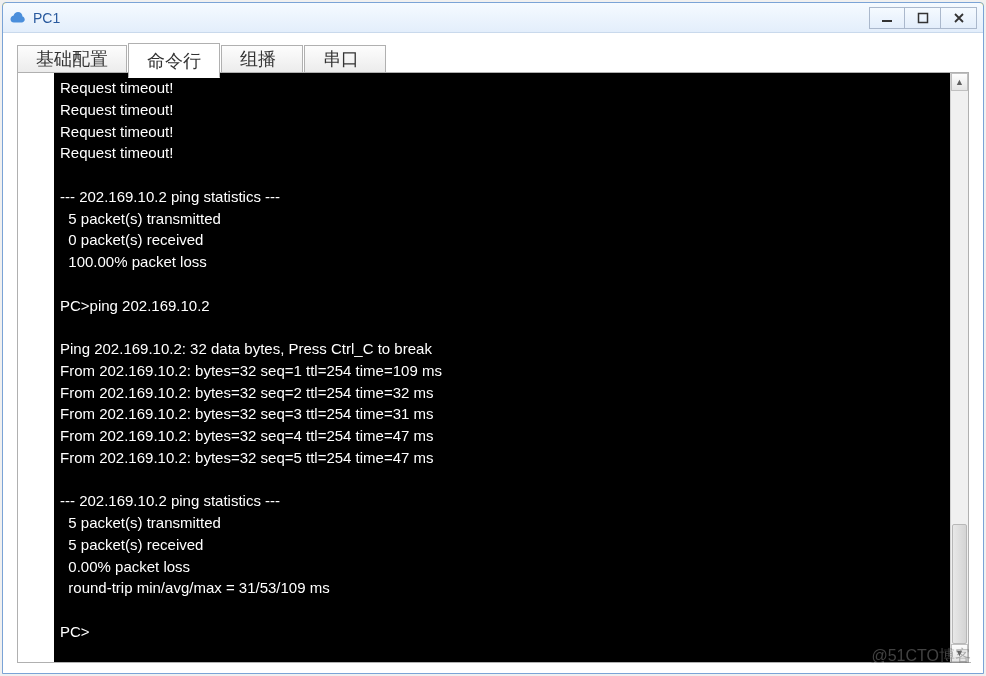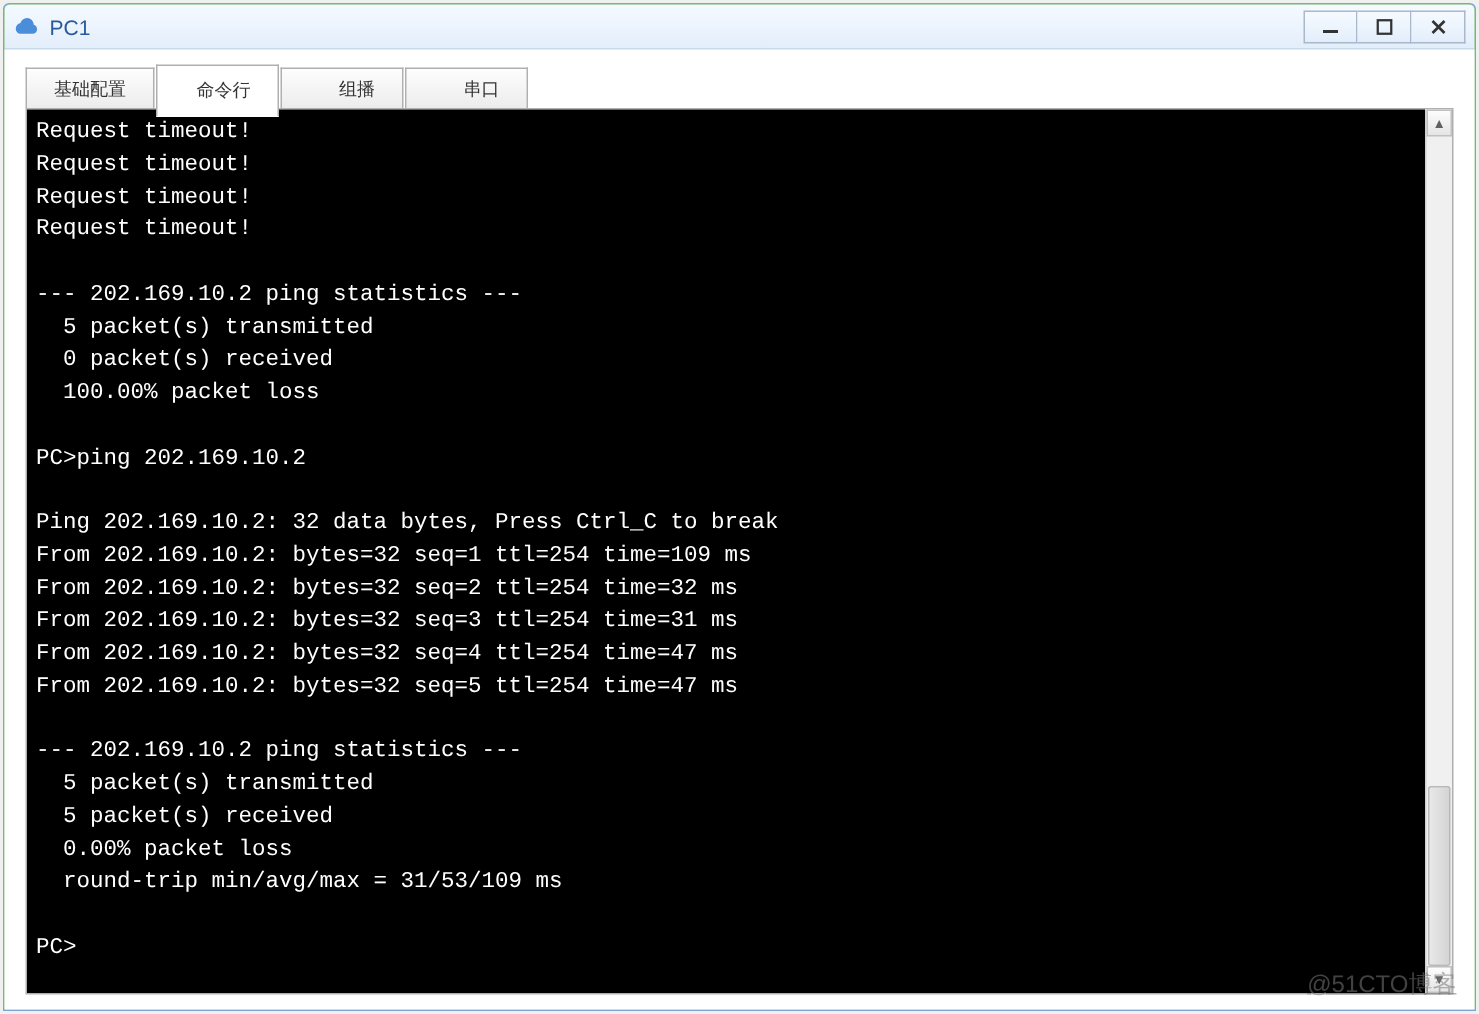--- a/index.html
+++ b/index.html
@@ -11,21 +11,21 @@
       font-family: "Microsoft YaHei", "SimSun", Arial, sans-serif;
       background: #f0f0f0;
       width: 986px;
       height: 676px;
       overflow: hidden;
     }
     .window {
       width: 982px;
       height: 672px;
       margin: 2px;
-      background: #bef264;
+      background: #fde047;
       border: 1px solid #7aa3d6;
       border-radius: 4px 4px 0 0;
       display: flex;
       flex-direction: column;
       position: relative;
     }
     .titlebar {
       height: 30px;
       background: linear-gradient(to bottom, #f5faff 0%, #e3eefb 100%);
       border-bottom: 1px solid #c9d9ec;
@@ -81,25 +81,25 @@
     .tabs {
       display: flex;
       height: 30px;
     }
     .tab {
       min-width: 82px;
       padding: 0 18px;
       border: 1px solid #b0b0b0;
       border-bottom: none;
       background: linear-gradient(to bottom, #fdfdfd, #ececec);
-      font-size: 12px;
+      font-size: 18px;
       color: #333;
       display: flex;
       align-items: center;
-      justify-content: flex-end;
+      justify-content: flex-start;
       cursor: pointer;
       margin-right: 1px;
       height: 29px;
     }
     .tab.active {
       background: #ffffff;
       border-bottom: 1px solid #ffffff;
       height: 35px;
       position: relative;
       z-index: 2;
@@ -112,26 +112,27 @@
       flex: 1;
       border: 1px solid #b0b0b0;
       margin-top: -1px;
       position: relative;
       display: flex;
     }
     .terminal {
       flex: 1;
       background: #000000;
       color: #ffffff;
-      font-family: Liberation Mono, monospace;
+      font-family: Liberation Sans, sans-serif;
       font-size: 15px;
       line-height: 1.45;
       padding: 4px 6px;
       overflow: hidden;
       white-space: pre;
+      margin-left: 36px;
     }
     .scrollbar {
       width: 18px;
       background: #f0f0f0;
       border-left: 1px solid #d0d0d0;
       position: relative;
       display: flex;
       flex-direction: column;
     }
     .scroll-btn {

